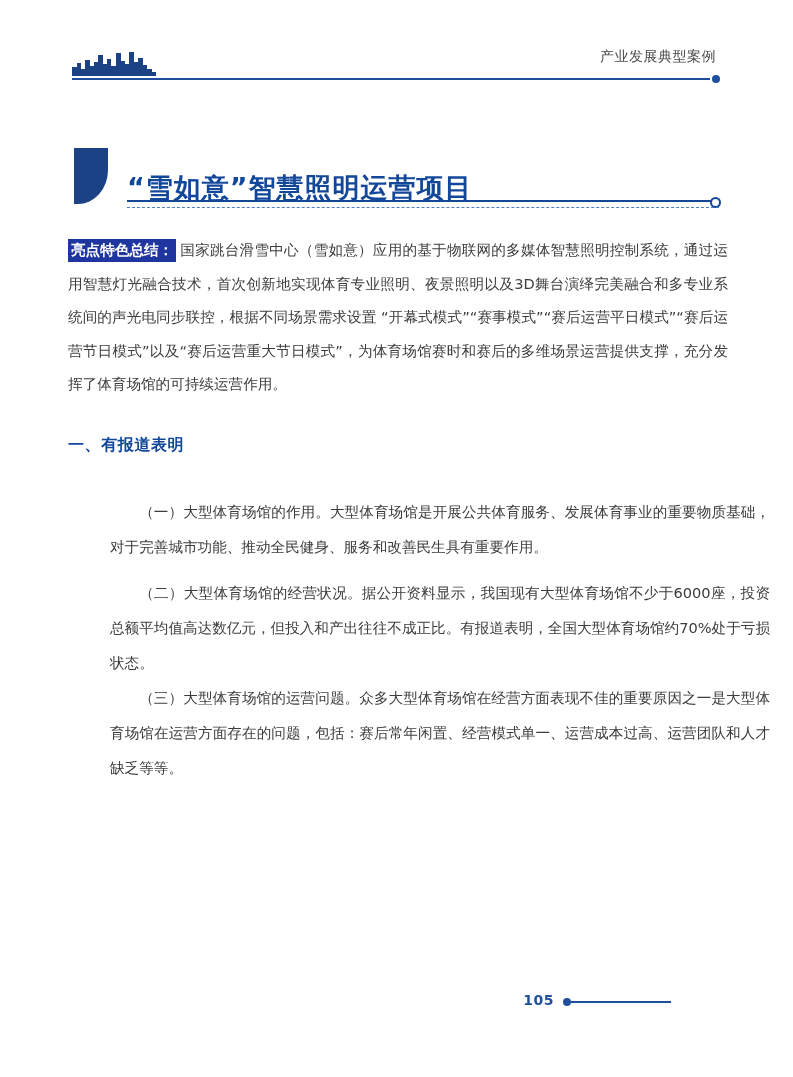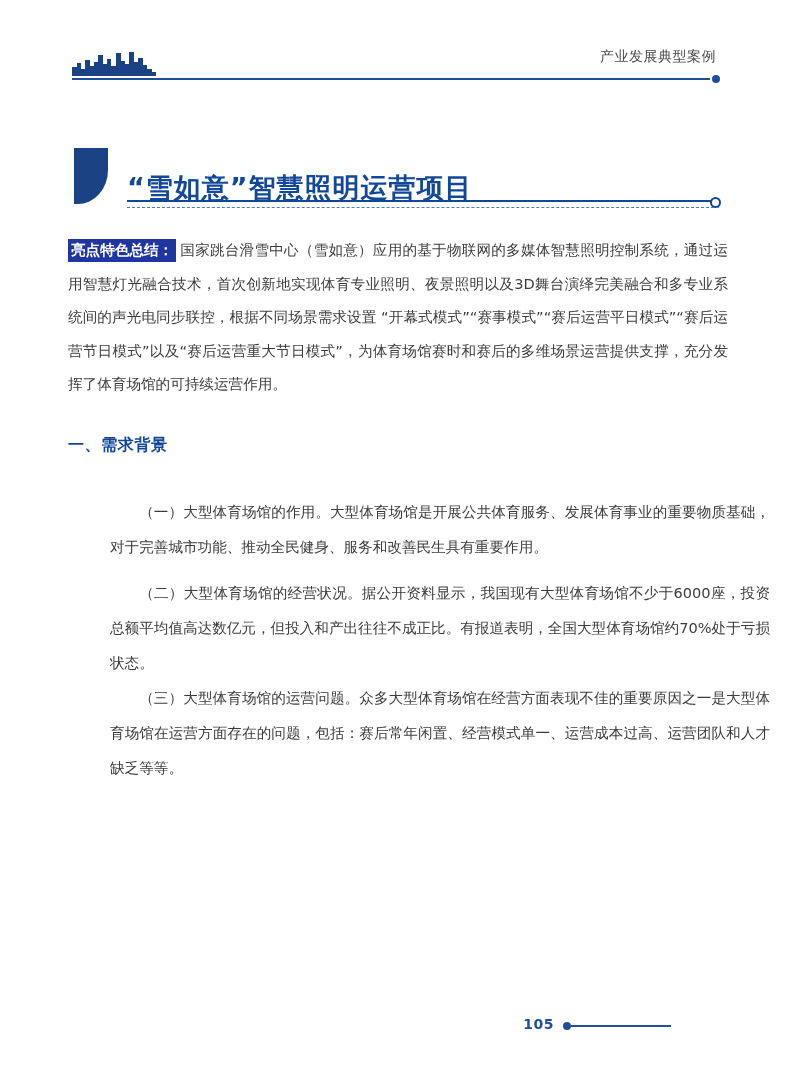--- a/index.html
+++ b/index.html
@@ -184,21 +184,20 @@
   .p3 { top: 666px; }
   .p4 { top: 770px; }
 
   
   .page-footer {
     position: absolute;
     left: 0;
     top: 992px;
     width: 671px;
     height: 24px;
-    margin-top: 24px;
   }
   .folio {
     position: absolute;
     right: 117px;
     top: 0px;
     font-size: 14px;
     font-weight: bold;
     color: #1f4e9c;
     letter-spacing: 0.5px;
   }
@@ -264,21 +263,21 @@
       <div class="title-rule-solid"></div>
       <div class="title-rule-circle"></div>
       <div class="title-rule-dashed"></div>
     </div>
   </div>
 
   <div class="summary">
     <span class="badge">亮点特色总结：</span><span>国家跳台滑雪中心（雪如意）应用的基于物联网的多媒体智慧照明控制系统，通过运用智慧灯光融合技术，首次创新地实现体育专业照明、夜景照明以及3D舞台演绎完美融合和多专业系统间的声光电同步联控，根据不同场景需求设置 “开幕式模式”“赛事模式”“赛后运营平日模式”“赛后运营节日模式”以及“赛后运营重大节日模式”，为体育场馆赛时和赛后的多维场景运营提供支撑，充分发挥了体育场馆的可持续运营作用。</span>
   </div>
 
-  <div class="section-head">一、需求背景</div>
+  <div class="section-head">一、有报道表明</div>
 
   <p class="body-copy p1" style="text-indent: 2em;">（一）大型体育场馆的作用。大型体育场馆是开展公共体育服务、发展体育事业的重要物质基础，对于完善城市功能、推动全民健身、服务和改善民生具有重要作用。</p>
   <p class="body-copy p2" style="text-indent: 2em;">（二）大型体育场馆的经营状况。据公开资料显示，我国现有大型体育场馆不少于6000座，投资总额平均值高达数亿元，但投入和产出往往不成正比。有报道表明，全国大型体育场馆约70%处于亏损状态。</p>
   <p class="body-copy p3" style="text-indent: 2em; font-family: Liberation Serif, serif;">（三）大型体育场馆的运营问题。众多大型体育场馆在经营方面表现不佳的重要原因之一是大型体育场馆在运营方面存在的问题，包括：赛后常年闲置、经营模式单一、运营成本过高、运营团队和人才缺乏等等。</p>
 
   <div class="page-footer">
     <div class="folio">105</div>
     <div class="footer-dot"></div>
     <div class="footer-rule"></div>
   </div>

